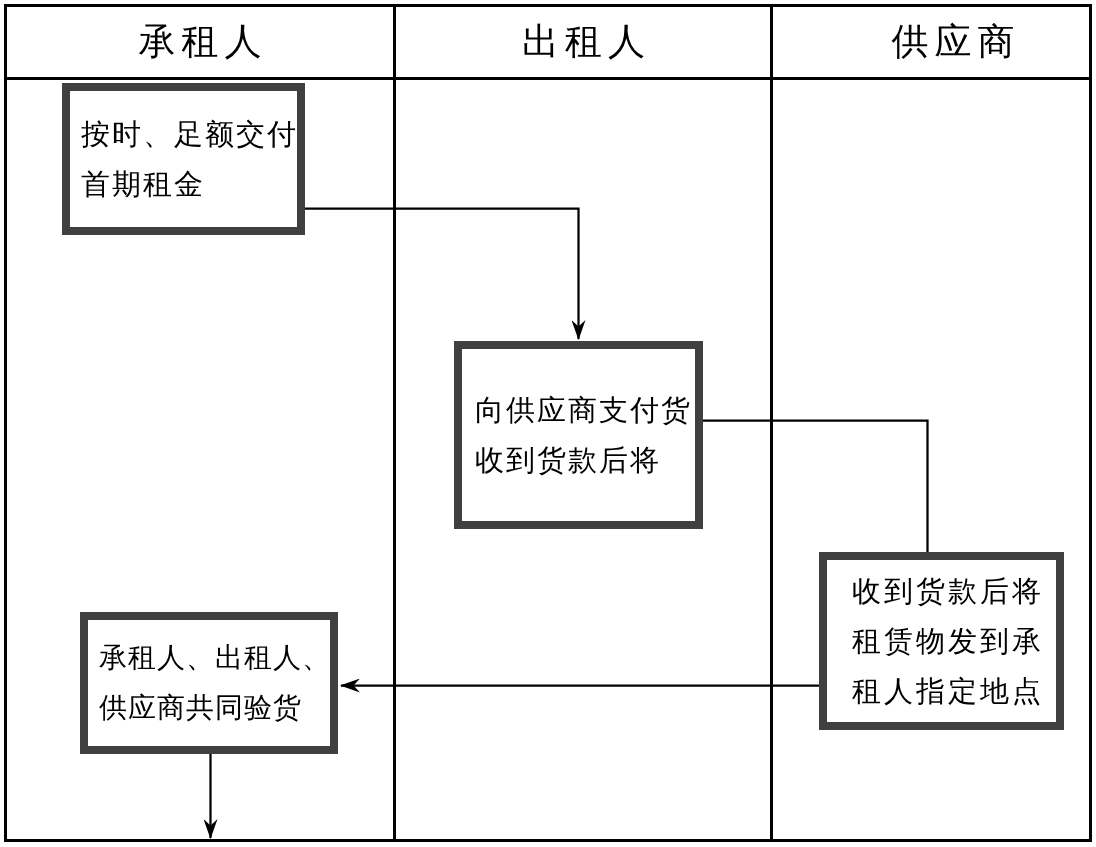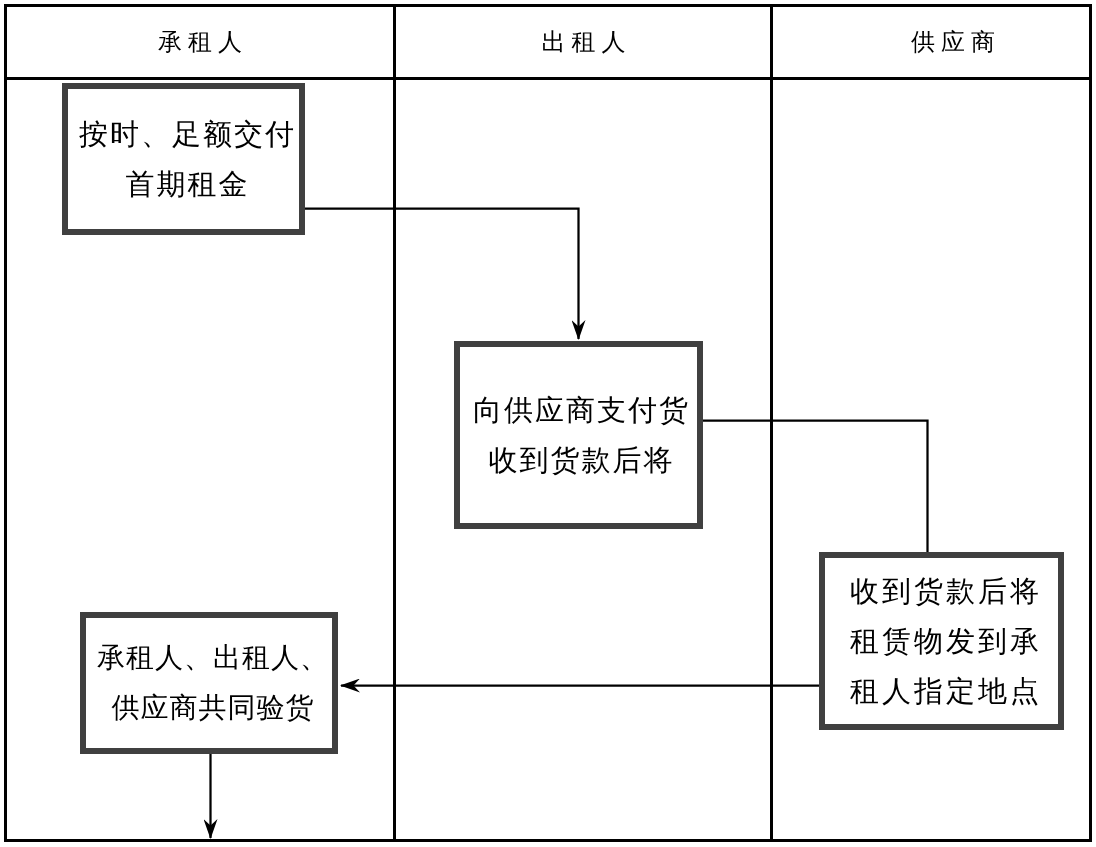--- a/index.html
+++ b/index.html
@@ -23,36 +23,35 @@
     width: 1096px;
     height: 847px;
   }
   .lane-header {
     position: absolute;
     top: 6px;
     height: 72px;
     display: flex;
     align-items: center;
     justify-content: center;
-    font-size: 24px;
+    font-size: 37px;
     letter-spacing: 6px;
     text-indent: 6px; 
     white-space: pre;
   }
   .lane-header.col1 { left: 6px;   width: 388px; }
   .lane-header.col2 { left: 396px; width: 375px; }
   .lane-header.col3 { left: 773px; width: 360px; }
   .node {
     position: absolute;
-    border: 6px solid #404040;
+    border: 8px solid #404040;
     background: #ffffff;
     display: flex;
     align-items: center;
     box-sizing: border-box;
-    text-align: center;
   }
   .node .node-text {
     white-space: pre;
     font-size: 29px;
     line-height: 50px;
     letter-spacing: 2px;
   }
   .node1 { left: 62px;  top: 83px;  width: 243px; height: 152px; }
   .node1 .node-text { padding-left: 11px; }
   .node2 { left: 454px; top: 341px; width: 249px; height: 188px; }

